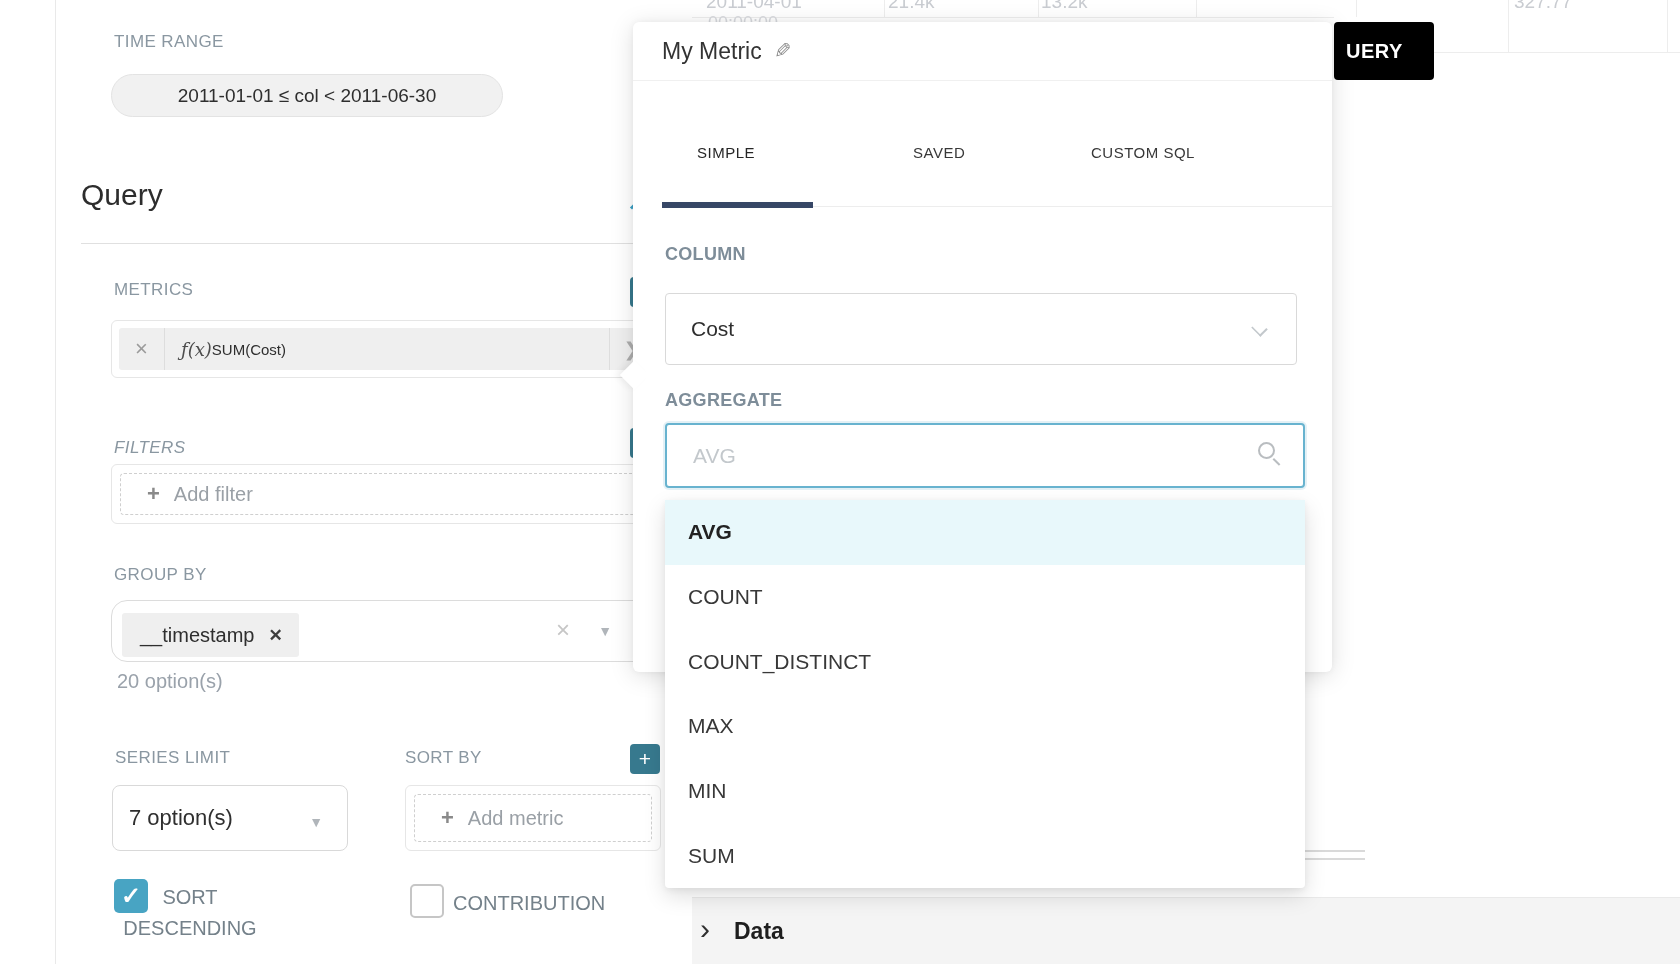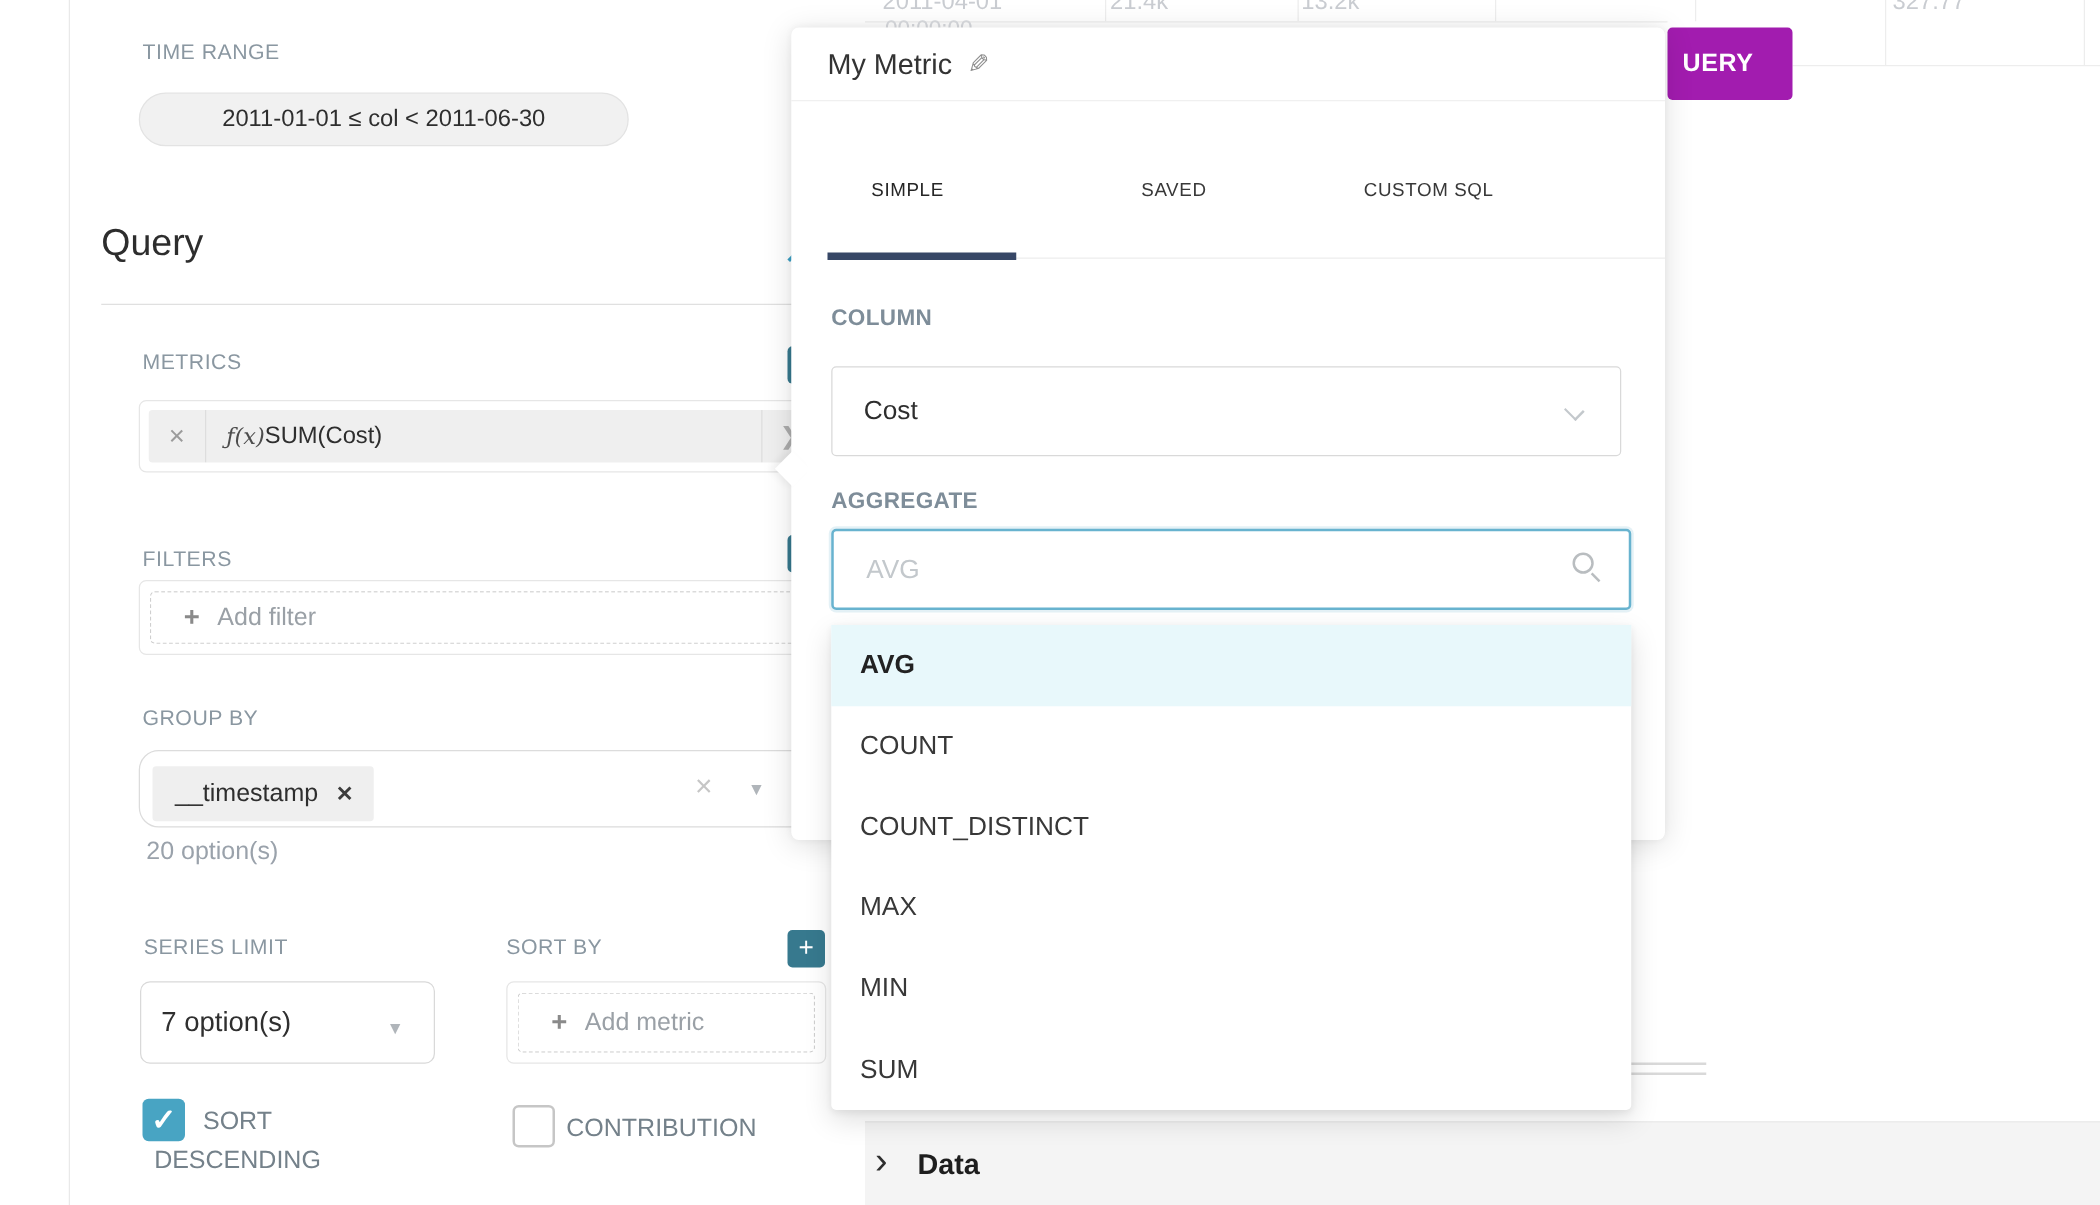--- a/index.html
+++ b/index.html
@@ -8,21 +8,21 @@
   .screen { position:relative; width:1680px; height:964px; overflow:hidden; background:#fff; }
 
   
   .main-area { position:absolute; inset:0; background:#fff; z-index:0; }
   .v-divider { position:absolute; left:645px; top:0; width:1px; height:964px; background:#e3e3e3; }
   .ghost-line { position:absolute; background:#ededed; }
   .ghost-text { position:absolute; color:#c9ccd1; font-size:19px; white-space:nowrap; }
   .ghost-text2 { position:absolute; color:#d8dade; font-size:18px; white-space:nowrap; }
 
   .run-query-btn { position:absolute; left:1334px; top:22px; width:100px; height:58px;
-    background:#a21caf; border-radius:4px; color:#fff; font-size:20px; font-weight:bold;
+    background:#000000; border-radius:4px; color:#fff; font-size:20px; font-weight:bold;
     letter-spacing:.5px; display:flex; align-items:center; padding-left:12px; cursor:pointer; }
 
   .resize-icon { position:absolute; left:1295px; top:614px; font-size:30px; color:#98a0a5; cursor:nwse-resize; }
 
   .splitter-line { position:absolute; left:1303px; width:62px; height:2px; background:#d9d9d9; }
 
   .data-panel { position:absolute; left:646px; top:897px; width:1034px; height:67px;
     background:#f4f4f4; border-top:1px solid #e9e9e9; }
   .data-row { position:absolute; left:54px; top:0; height:67px; display:flex; align-items:center; cursor:pointer; }
   .data-chevron { font-size:30px; color:#2f2f2f; line-height:1; margin-right:24px; transform:translateY(-3px); }
@@ -47,21 +47,21 @@
   .add-btn { position:absolute; width:30px; height:30px; background:#37798e; border-radius:4px;
     color:#fff; font-size:21px; display:flex; align-items:center; justify-content:center; cursor:pointer; }
 
   .metric-box { position:absolute; left:64px; top:320px; width:550px; height:58px;
     border:1px solid #e6e6e6; border-radius:6px; background:#fff; padding:7px; }
   .metric-pill { display:flex; height:100%; background:#efefef; border-radius:3px; align-items:stretch; overflow:hidden; }
   .metric-x { width:46px; display:flex; align-items:center; justify-content:center;
     color:#9b9b9b; font-size:22px; border-right:1px solid #dddddd; cursor:pointer; }
   .metric-main { flex:1; display:flex; align-items:center; padding-left:16px; gap:0; cursor:pointer; }
   .fx { font-family:"DejaVu Serif", serif; font-style:italic; font-size:18px; color:#4d4d4d; }
-  .metric-name { font-size:19px; color:#2e2e2e; }
+  .metric-name { font-size:15px; color:#2e2e2e; }
   .metric-chev { width:44px; display:flex; align-items:center; justify-content:center;
     border-left:1px solid #dddddd; color:#adadad; font-size:19px; cursor:pointer; }
 
   .dashed-outer { position:absolute; border:1px solid #e6e6e6; border-radius:6px; background:#fff; padding:8px; }
   .dashed-inner { height:100%; border:1px dashed #cfcfcf; border-radius:4px;
     display:flex; align-items:center; padding-left:26px; gap:14px; cursor:pointer; }
   .dashed-plus { color:#8a8a8a; font-size:22px; font-weight:bold; }
   .dashed-text { color:#9aa0a6; font-size:20px; }
 
   .groupby-select { position:absolute; left:64px; top:600px; width:550px; height:62px;
@@ -184,21 +184,21 @@
       <div class="metric-pill">
         <span class="metric-x">×</span>
         <span class="metric-main">
           <span class="fx">ƒ(x)</span>
           <span class="metric-name">SUM(Cost)</span>
         </span>
         <span class="metric-chev">❯</span>
       </div>
     </div>
 
-    <div class="ctl-label" style="left:67px; top:438px;">FILTERS</div>
+    <div class="ctl-label" style="left:67px; top:438px;font-style:italic;">FILTERS</div>
     <div class="add-btn" style="left:583px; top:428px;">+</div>
     <div class="dashed-outer" style="left:64px; top:464px; width:550px; height:60px;">
       <div class="dashed-inner">
         <span class="dashed-plus">+</span>
         <span class="dashed-text">Add filter</span>
       </div>
     </div>
 
     <div class="ctl-label" style="left:67px; top:565px;">GROUP BY</div>
     <div class="groupby-select">

